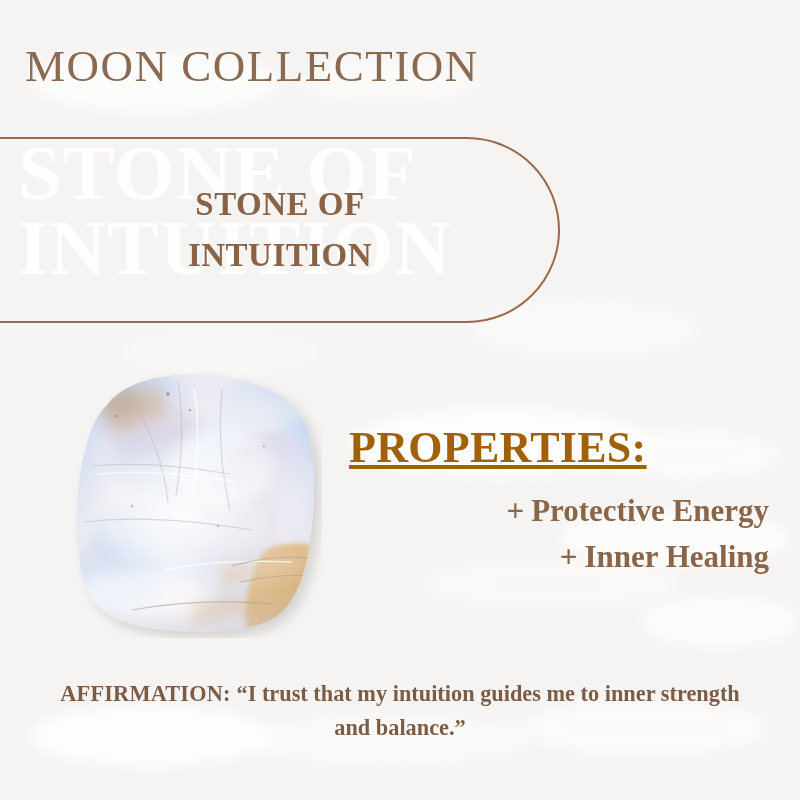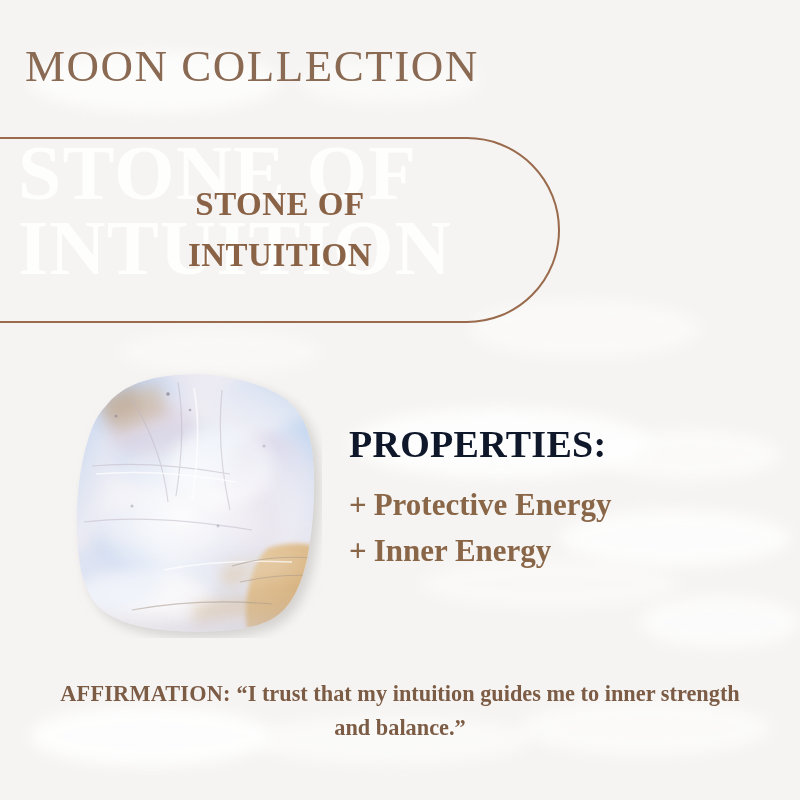--- a/index.html
+++ b/index.html
@@ -126,33 +126,35 @@
   #properties {
     position: absolute;
     left: 349px;
     top: 424px;
     z-index: 5;
     width: 420px;
   }
   #properties-heading {
     font-family: "Liberation Serif", "DejaVu Serif", serif;
     font-weight: bold;
-    font-size: 38px;
-    color: #0f172a;
+    font-size: 44px;
+    color: #a16207;
     letter-spacing: 0.3px;
     line-height: 1.1;
     margin-bottom: 16px;
+    text-decoration: underline;
   }
   .prop-item {
     font-family: "Liberation Serif", "DejaVu Serif", serif;
     font-weight: bold;
     font-size: 31px;
     color: #8a6648;
     line-height: 1.48;
     white-space: nowrap;
+    text-align: right;
   }
   .prop-plus { margin-right: 7px; }
 
   
   #affirmation {
     position: absolute;
     left: 30px;
     top: 676px;
     width: 740px;
     z-index: 5;
@@ -329,21 +331,21 @@
   </div>
 
   <div id="properties">
     <div id="properties-heading">PROPERTIES:</div>
 
     <div class="prop-item">
       <span class="prop-plus">+</span><span>Protective Energy</span>
     </div>
 
     <div class="prop-item">
-      <span class="prop-plus">+</span><span>Inner Energy</span>
+      <span class="prop-plus">+</span><span>Inner Healing</span>
     </div>
 
   </div>
 
   <div id="affirmation">
     <span class="label">AFFIRMATION: </span>
     <span>“I trust that my intuition guides me to inner strength and balance.”</span>
   </div>
 
 </div>

